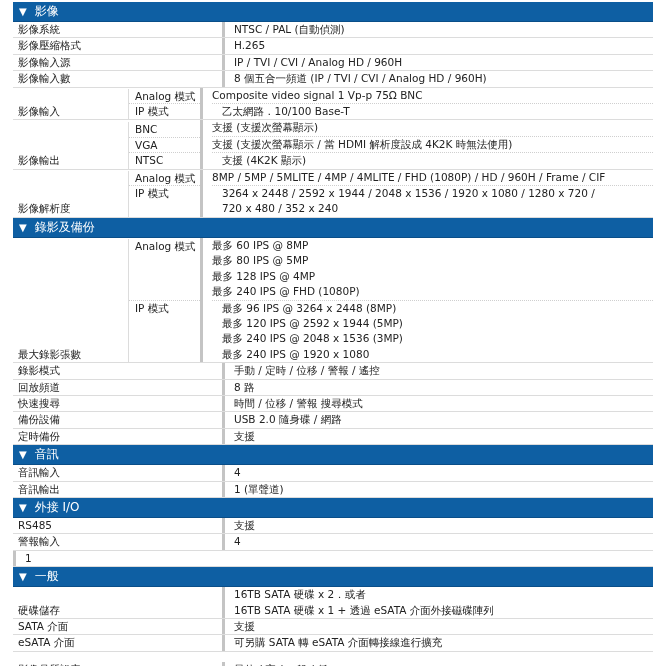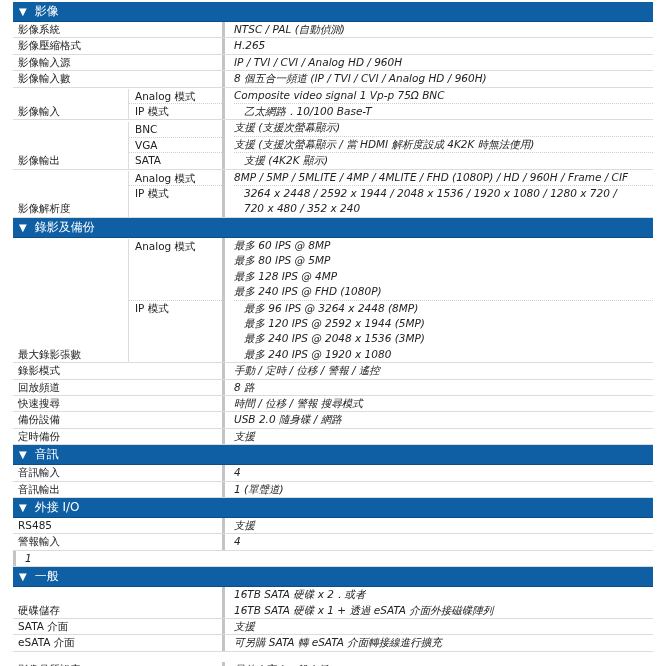--- a/index.html
+++ b/index.html
@@ -7,25 +7,25 @@
   body { font-family: "DejaVu Sans", "Liberation Sans", sans-serif; font-size: 10.5px; color: #222; }
   .wrap { position: absolute; left: 13px; top: 2px; width: 640px; }
   .section-head {
     height: 20px; background: #0e5fa3; color: #ffffff;
     display: flex; align-items: center; padding-left: 6px; font-size: 12px;
     border-bottom: 1px solid #0a4e88;
   }
   .section-head .tri { font-size: 10px; margin-right: 8px; }
   .row { display: flex; border-bottom: 1px solid #dcdcdc; align-items: flex-end; }
   .c1 { width: 115px; padding-left: 5px; line-height: 15.4px; }
-  .c2 { width: 94px; border-left: 1px solid #dcdcdc; }
+  .c2 { width: 72px; border-left: 1px solid #dcdcdc; }
   .c2 .sub { padding-left: 6px; line-height: 15.4px; border-bottom: 1px dotted #cfcfcf; }
   .c2 .sub:last-child { border-bottom: none; }
   .c3 { flex: 1; border-left: 3px solid #c4c4c4; padding-left: 9px; }
-  .c3 .ln { line-height: 15.4px; white-space: nowrap; font-style: italic; }
+  .c3 .ln { line-height: 15.4px; white-space: nowrap; }
   .c3 .grp { border-bottom: 1px dotted #cfcfcf; }
   .c3 .grp:last-child { border-bottom: none; margin-left: 10px; }
 </style>
 </head>
 <body>
 
 <div class="wrap" id="spec-table">
     <div class="section-head">
       <span class="tri">▼</span>
       <span>影像</span>
@@ -67,21 +67,21 @@
         <div class="grp">
           <div class="ln">乙太網路．10/100 Base-T</div>
         </div>
       </div>
     </div>
     <div class="row">
       <div class="c1">影像輸出</div>
       <div class="c2">
         <div class="sub" style="height: 15.4px;">BNC</div>
         <div class="sub" style="height: 15.4px;">VGA</div>
-        <div class="sub" style="height: 15.4px;">SATA</div>
+        <div class="sub" style="height: 15.4px;">NTSC</div>
       </div>
       <div class="c3">
         <div class="grp">
           <div class="ln">支援  (支援次螢幕顯示)</div>
         </div>
         <div class="grp">
           <div class="ln">支援  (支援次螢幕顯示  /  當 HDMI 解析度設成 4K2K 時無法使用)</div>
         </div>
         <div class="grp">
           <div class="ln">支援  (4K2K 顯示)</div>

